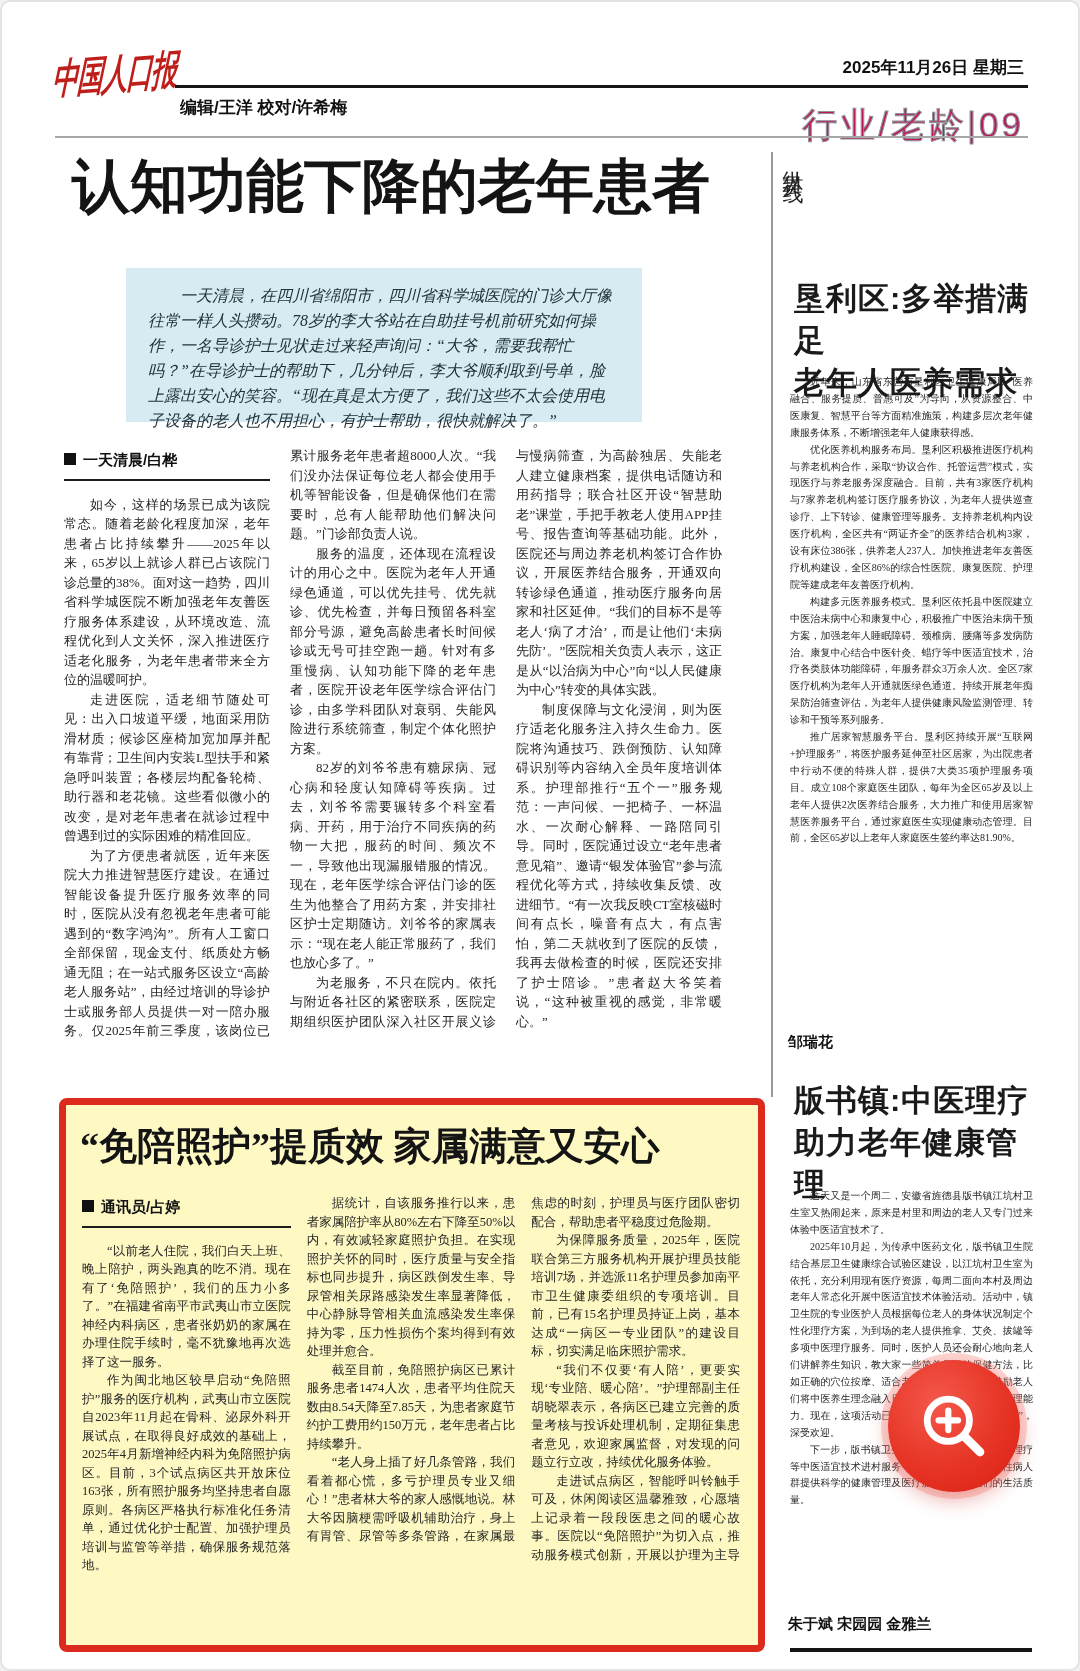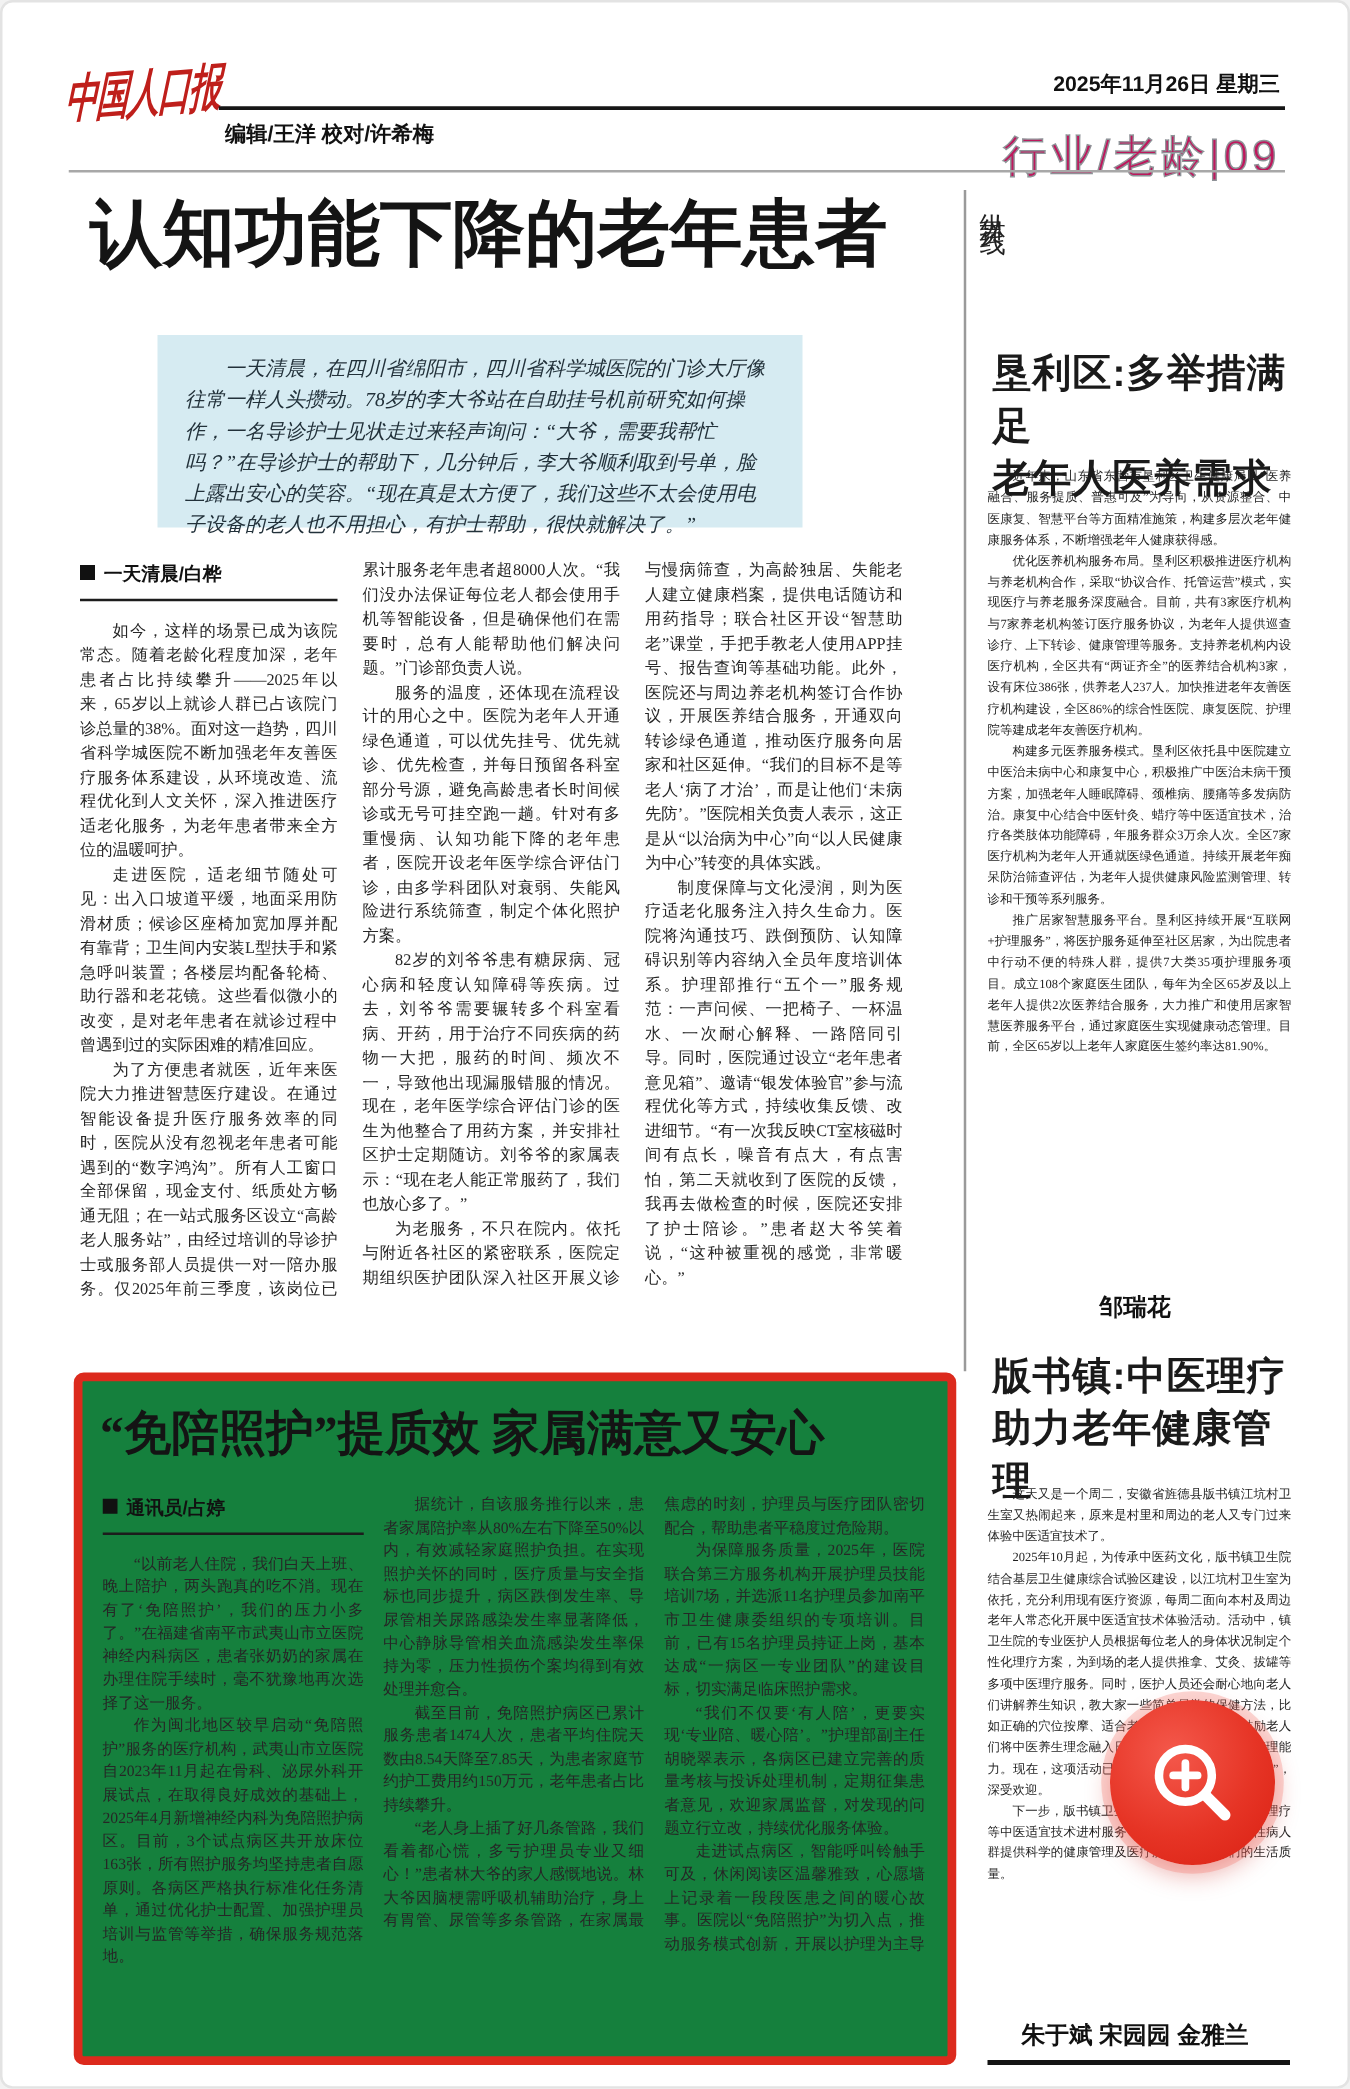--- a/index.html
+++ b/index.html
@@ -52,21 +52,21 @@
   .byline {
     font-size:15px; font-weight:bold; color:#111; padding:4px 0 9px 0;
     border-bottom:2.5px solid #1c1c1c; margin-bottom:14px;
     font-family:"Liberation Sans","DejaVu Sans",sans-serif;
   }
   .byline .sq { display:inline-block; width:12px; height:12px; background:#111; margin-right:7px; }
   .para { text-indent:2em; margin:0; }
   
   .red-box {
     position:absolute; left:57px; top:1096px; width:706px; height:554px;
-    border:7px solid #dc2a1d; border-radius:8px; background:#15803d;
+    border:7px solid #dc2a1d; border-radius:8px; background:#fef9c3;
   }
   .hl-headline {
     margin:16px 10px 0 14px; font-size:38px; font-weight:900; color:#141414; white-space:nowrap;
   }
   .hl-cols {
     margin:22px 18px 0 16px; height:384px;
     column-count:3; column-gap:16px; overflow:hidden;
     font-size:12.5px; line-height:18.5px; text-align:justify;
   }
   
@@ -76,22 +76,22 @@
     font-size:31px; line-height:42px; font-weight:600; color:#1a1a1a; letter-spacing:1px;
   }
   .side-title-1 { top:276px; }
   .side-title-2 { top:1078px; }
   .side-body {
     position:absolute; left:788px; width:243px; overflow:hidden;
     font-size:10px; line-height:16.9px; text-align:justify; color:#1f1f1f;
   }
   .side-body-1 { top:372px; height:676px; }
   .side-body-2 { top:1186px; height:446px; }
-  .sig { position:absolute; right:50px; width:240px; text-align:center; font-weight:bold;
-    font-size:19px; color:#111; font-family:"Liberation Sans","DejaVu Sans",sans-serif; }
+  .sig { position:absolute; right:50px; width:240px; text-align:left; font-weight:bold;
+    font-size:15px; color:#111; font-family:"Liberation Sans","DejaVu Sans",sans-serif; }
   .sig-1 { top:1031px; }
   .sig-2 { top:1613px; }
   .bottom-rule { position:absolute; left:788px; top:1646px; width:242px; height:4px; background:#141414; }
   
   .fab {
     position:absolute; left:886px; top:1358px; width:132px; height:132px; border-radius:50%;
     background:radial-gradient(circle at 38% 32%, #f4584b 0%, #e63425 55%, #d91f12 100%);
     box-shadow:0 0 0 7px rgba(244,108,98,0.28), 0 8px 20px rgba(200,30,20,0.35);
     display:flex; align-items:center; justify-content:center; cursor:pointer; z-index:9;
   }

